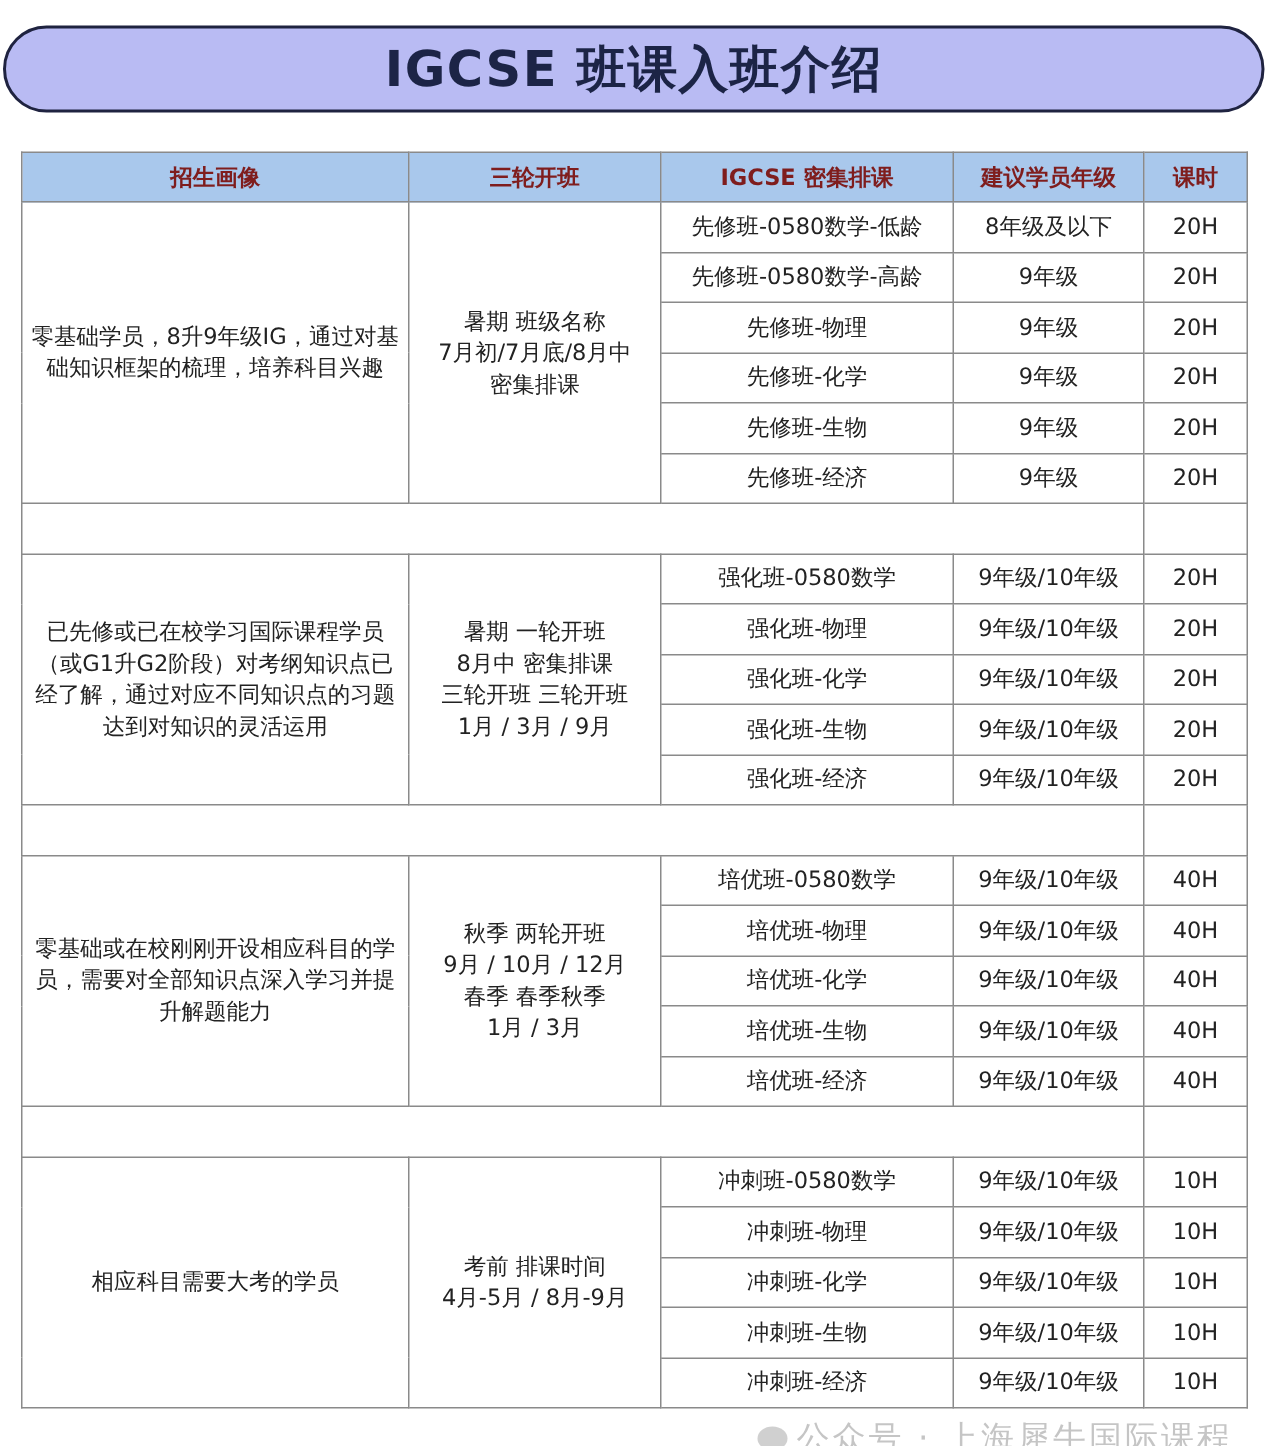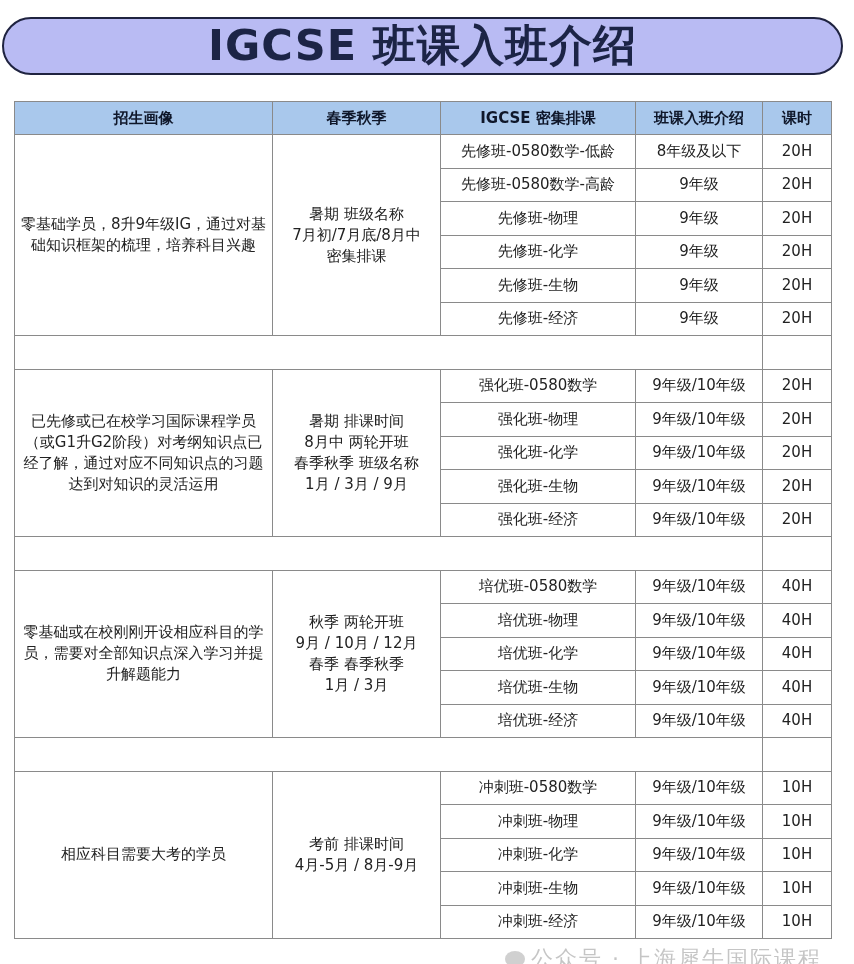--- a/index.html
+++ b/index.html
@@ -6,32 +6,32 @@
   body {
     width:854px; height:964px; background:#ffffff; position:relative; overflow:hidden;
     font-family: "DejaVu Sans", "Liberation Sans", sans-serif; color:#222;
   }
   .title-pill {
     position:absolute; left:2px; top:17px; width:837px; height:54px;
     background:#b9bbf3; border:2px solid #1f2340; border-radius:30px;
     display:flex; align-items:center; justify-content:center;
   }
   .title-pill span {
-    font-size:43px; font-weight:bold; color:#1c2446; letter-spacing:1px;
+    font-size:33px; font-weight:bold; color:#1c2446; letter-spacing:1px;
   }
   table.main {
     position:absolute; left:14px; top:101px; width:817px;
     border-collapse:collapse; table-layout:fixed;
   }
   table.main td, table.main th {
     border:1.5px solid #8a8a8a; text-align:center; vertical-align:middle;
     font-size:15px; line-height:21px; padding:0 4px; color:#222;
   }
   table.main th {
-    background:#a9c8ec; font-weight:bold; height:32px; font-size:15px; color:#0f172a;
+    background:#a9c8ec; font-weight:bold; height:32px; font-size:15px; color:#7f1d1d;
   }
   table.main td { height:32.5px; }
   td.spacer-wide { border-right:1.5px solid #8a8a8a; }
   td.desc { font-size:15px; line-height:22px; padding:0 6px; }
   .watermark {
     position:absolute; left:505px; top:912px; font-size:22px; color:rgba(150,150,150,0.55);
     pointer-events:none; letter-spacing:2px; white-space:nowrap;
     display:flex; align-items:center; gap:6px;margin-top:32px;
   }
   .wm-icon {
@@ -49,23 +49,23 @@
   <colgroup>
     <col style="width:258px">
       <col style="width:168px">
       <col style="width:195px">
       <col style="width:127px">
       <col style="width:69px">
   </colgroup>
   <thead>
     <tr>
       <th>招生画像</th>
-      <th>春季秋季</th>
+      <th>三轮开班</th>
       <th>IGCSE 密集排课</th>
-      <th>班课入班介绍</th>
+      <th>建议学员年级</th>
       <th>课时</th>
     </tr>
   </thead>
   <tbody id="tbody">
       <tr>
         <td rowspan="6" class="desc">零基础学员，8升9年级IG，通过对基础知识框架的梳理，培养科目兴趣</td>
         <td rowspan="6" class="desc">
           <div>暑期 班级名称</div>
           <div>7月初/7月底/8月中</div>
           <div>密集排课</div>
@@ -99,23 +99,23 @@
         <td>9年级</td>
         <td>20H</td>
       </tr>
       <tr>
         <td colspan="4" class="spacer-wide"></td>
         <td></td>
       </tr>
       <tr>
         <td rowspan="5" class="desc">已先修或已在校学习国际课程学员（或G1升G2阶段）对考纲知识点已经了解，通过对应不同知识点的习题达到对知识的灵活运用</td>
         <td rowspan="5" class="desc">
-          <div>暑期 排课时间</div>
-          <div>8月中 两轮开班</div>
-          <div>春季秋季 班级名称</div>
+          <div>暑期 一轮开班</div>
+          <div>8月中 密集排课</div>
+          <div>三轮开班 三轮开班</div>
           <div>1月 / 3月 / 9月</div>
         </td>
         <td>强化班-0580数学</td>
         <td>9年级/10年级</td>
         <td>20H</td>
       </tr>
       <tr>
         <td>强化班-物理</td>
         <td>9年级/10年级</td>
         <td>20H</td>

